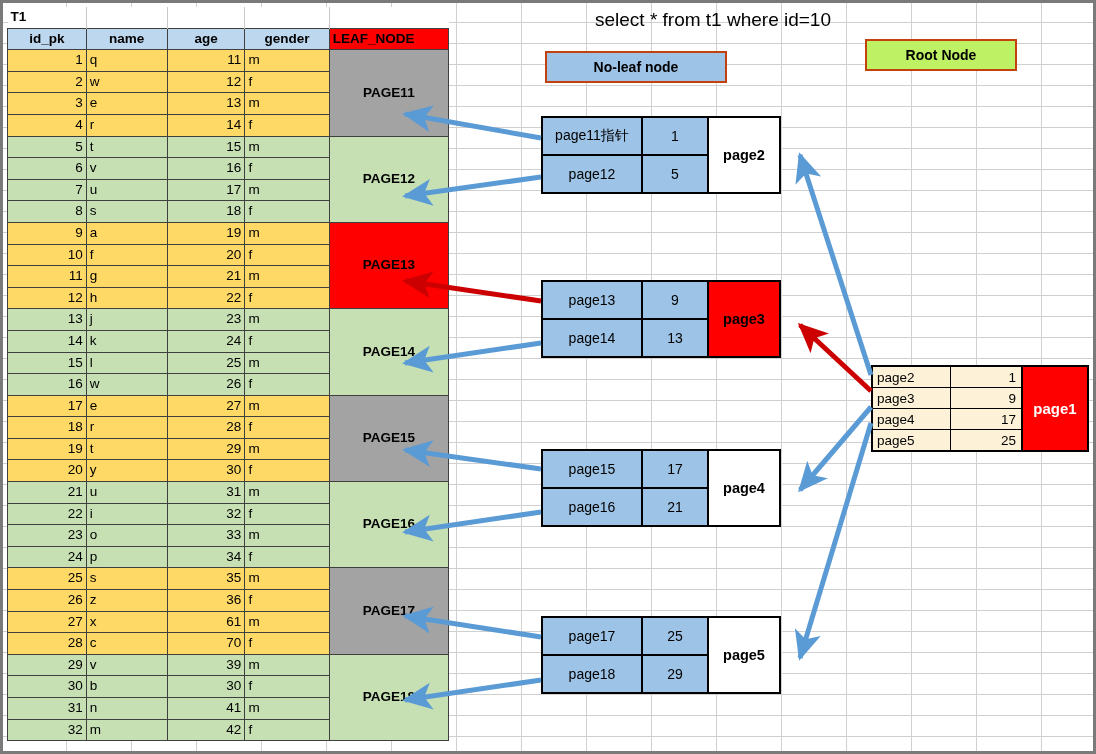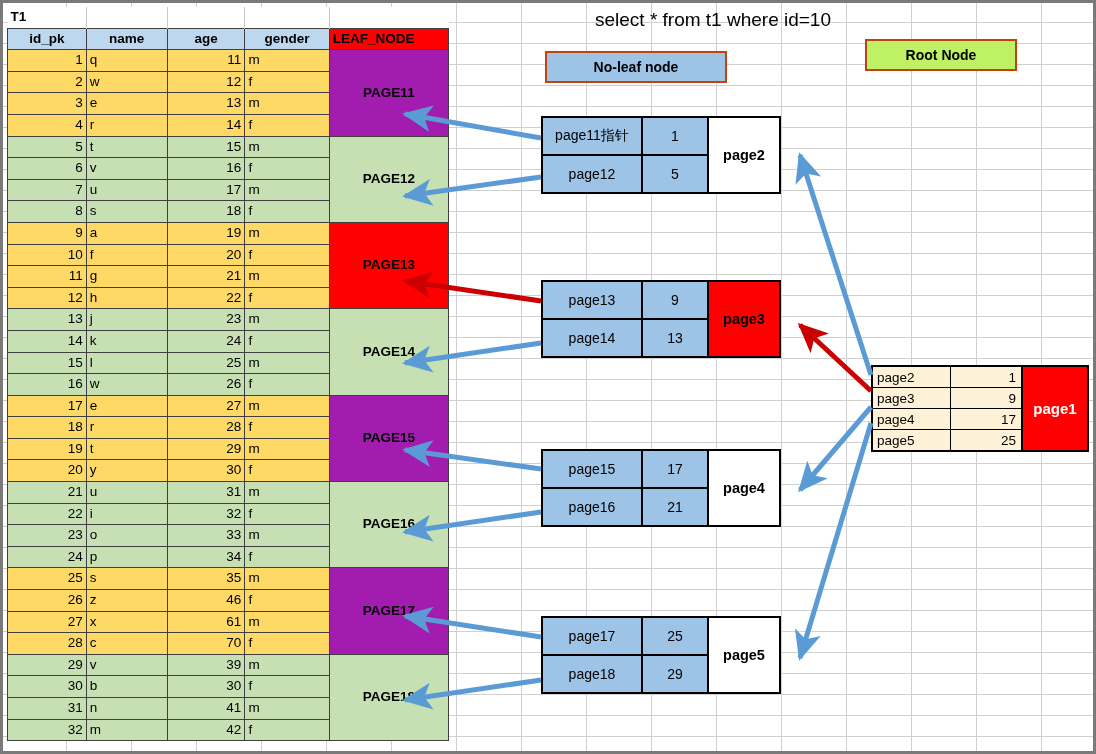--- a/index.html
+++ b/index.html
@@ -76,21 +76,21 @@
   td.txt { text-align: left; }
   .cy { background: #ffd966; }
   .cg { background: #c6e0b4; }
   td.leafcell {
     text-align: center;
     font-weight: bold;
     font-size: 14.5px;
     border: 2px solid #000;
     vertical-align: middle;
   }
-  td.leafcell.ly { background: #a21caf; }
+  td.leafcell.ly { background: #a3a3a3; }
   td.leafcell.lg { background: #c6e0b4; }
   td.leafcell.lr { background: #ff0000; }
   
   #sqltitle {
     position: absolute;
     left: 500px; top: 6px;
     width: 420px;
     text-align: center;
     font-size: 19px;
     color: #000;
@@ -407,21 +407,21 @@
           <tr>
             <td class="cy num">25</td>
             <td class="cy txt">s</td>
             <td class="cy num">35</td>
             <td class="cy txt">m</td>
             <td class="leafcell ly" rowspan="4">PAGE17</td>
           </tr>
           <tr>
             <td class="cy num">26</td>
             <td class="cy txt">z</td>
-            <td class="cy num">46</td>
+            <td class="cy num">36</td>
             <td class="cy txt">f</td>
           </tr>
           <tr>
             <td class="cy num">27</td>
             <td class="cy txt">x</td>
             <td class="cy num">61</td>
             <td class="cy txt">m</td>
           </tr>
           <tr>
             <td class="cy num">28</td>

